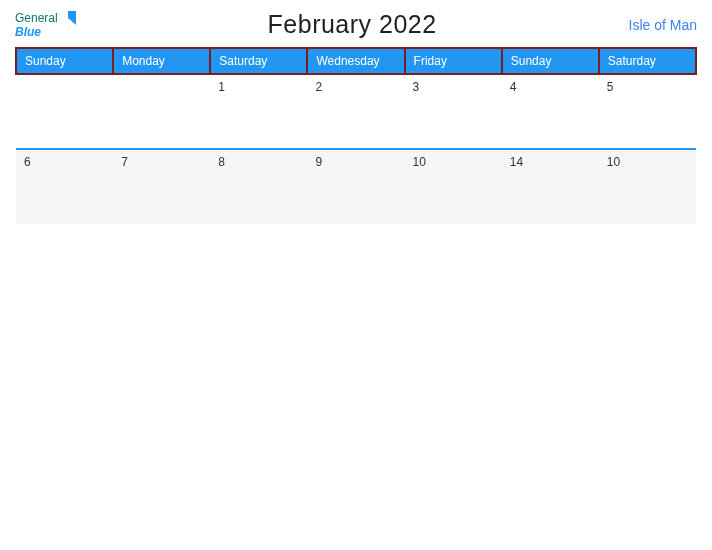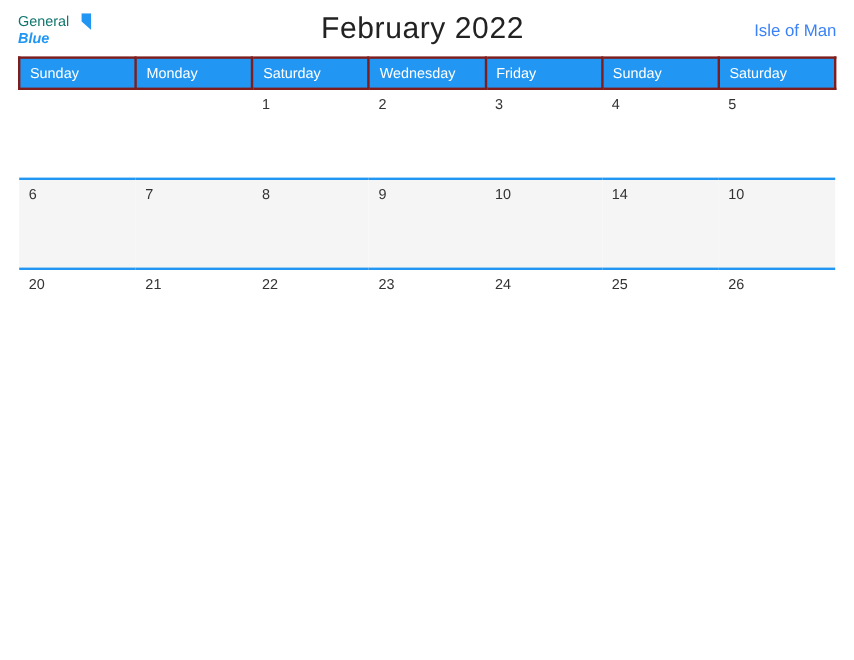--- a/index.html
+++ b/index.html
@@ -134,24 +134,15 @@
         </tr>
         <tr>
           <td><span class="day-number">6</span></td>
           <td><span class="day-number">7</span></td>
           <td><span class="day-number">8</span></td>
           <td><span class="day-number">9</span></td>
           <td><span class="day-number">10</span></td>
           <td><span class="day-number">14</span></td>
           <td><span class="day-number">10</span></td>
         </tr>
-        <tr>
-          <td><span class="day-number">20</span></td>
-          <td><span class="day-number">21</span></td>
-          <td><span class="day-number">22</span></td>
-          <td><span class="day-number">23</span></td>
-          <td><span class="day-number">24</span></td>
-          <td><span class="day-number">25</span></td>
-          <td><span class="day-number">26</span></td>
-        </tr>
       </tbody>
   </table>
 </div>
 
 </body></html>

